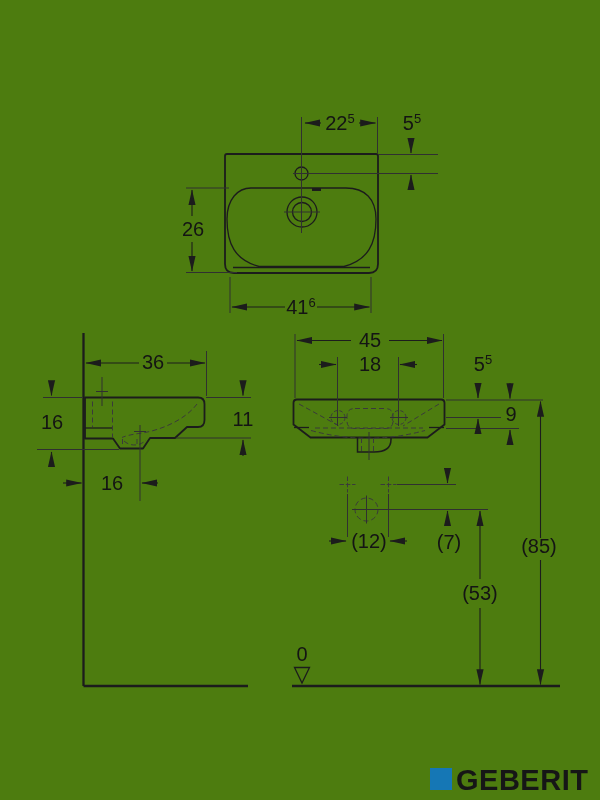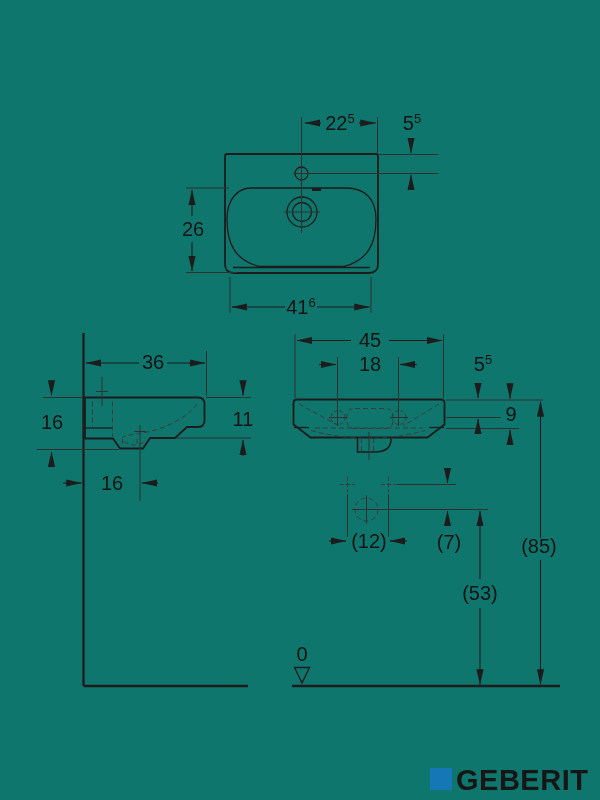--- a/index.html
+++ b/index.html
@@ -1,16 +1,16 @@
 <!DOCTYPE html>
 <html><head>
 <meta charset="utf-8">
 <style>
   html,body{margin:0;padding:0;background:#fff;}
-  .stage{position:relative;width:600px;height:800px;background:#0f766e;overflow:hidden;font-family:"Liberation Sans",sans-serif;}
+  .stage{position:relative;width:600px;height:800px;background:#4d7c0f;overflow:hidden;font-family:"Liberation Sans",sans-serif;}
   svg{display:block;}
   .outline{fill:none;stroke:#1c1c1c;stroke-width:1.8;stroke-linejoin:round;stroke-linecap:round;}
   .med{fill:none;stroke:#1c1c1c;stroke-width:1.3;stroke-linejoin:round;}
   .thin{fill:none;stroke:#303030;stroke-width:1;}
   .dash{fill:none;stroke:#3a3a3a;stroke-width:1;stroke-dasharray:5 3;}
   .dashf{fill:none;stroke:#3a3a3a;stroke-width:1;stroke-dasharray:3.5 2.2;}
   .cross{fill:none;stroke:#3a3a3a;stroke-width:1;stroke-dasharray:4.5 1.8;}
   .heavy{fill:none;stroke:#1c1c1c;stroke-width:2.3;}
   .dim{fill:none;stroke:#1c1c1c;stroke-width:1.1;}
   .dimtxt{font-family:"Liberation Sans",sans-serif;font-size:20px;fill:#141414;text-anchor:middle;}

